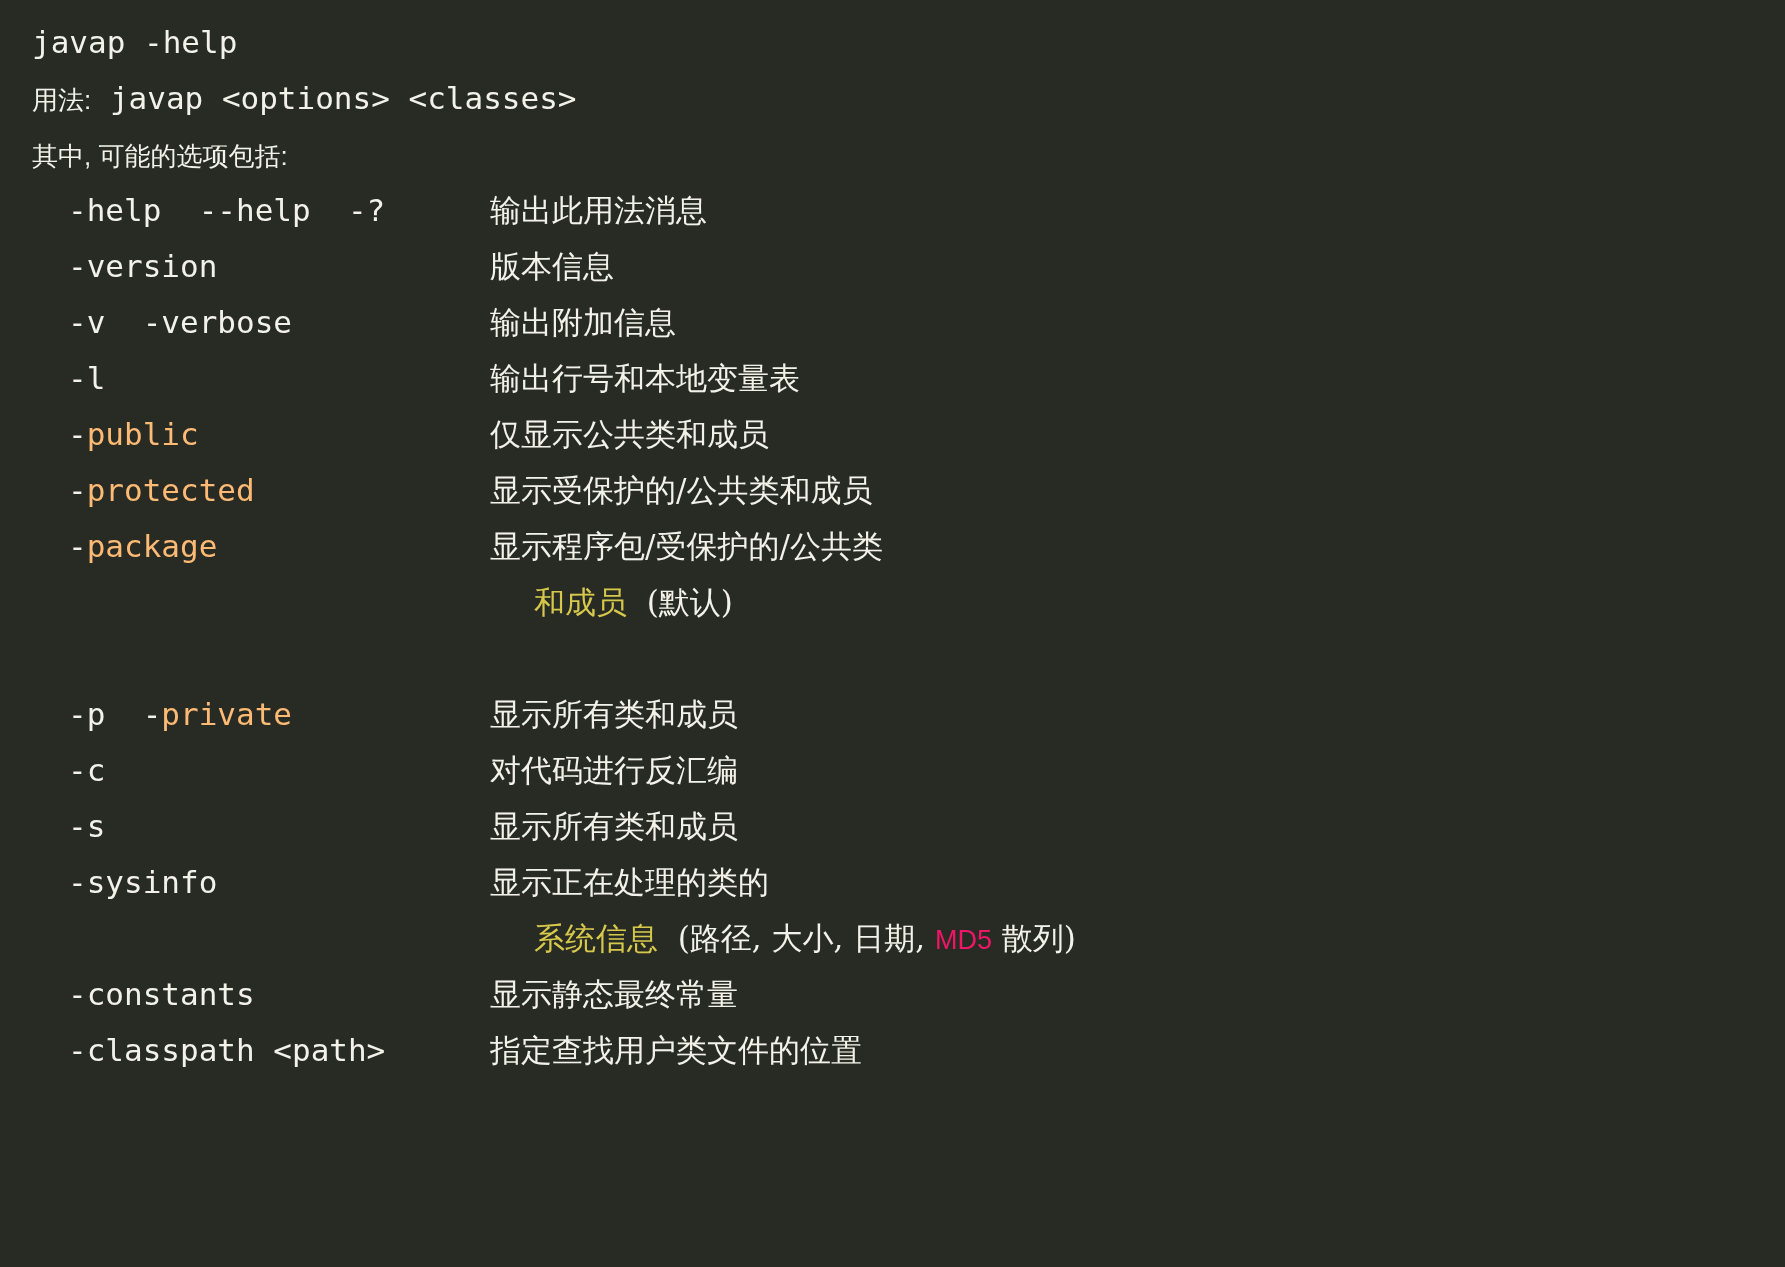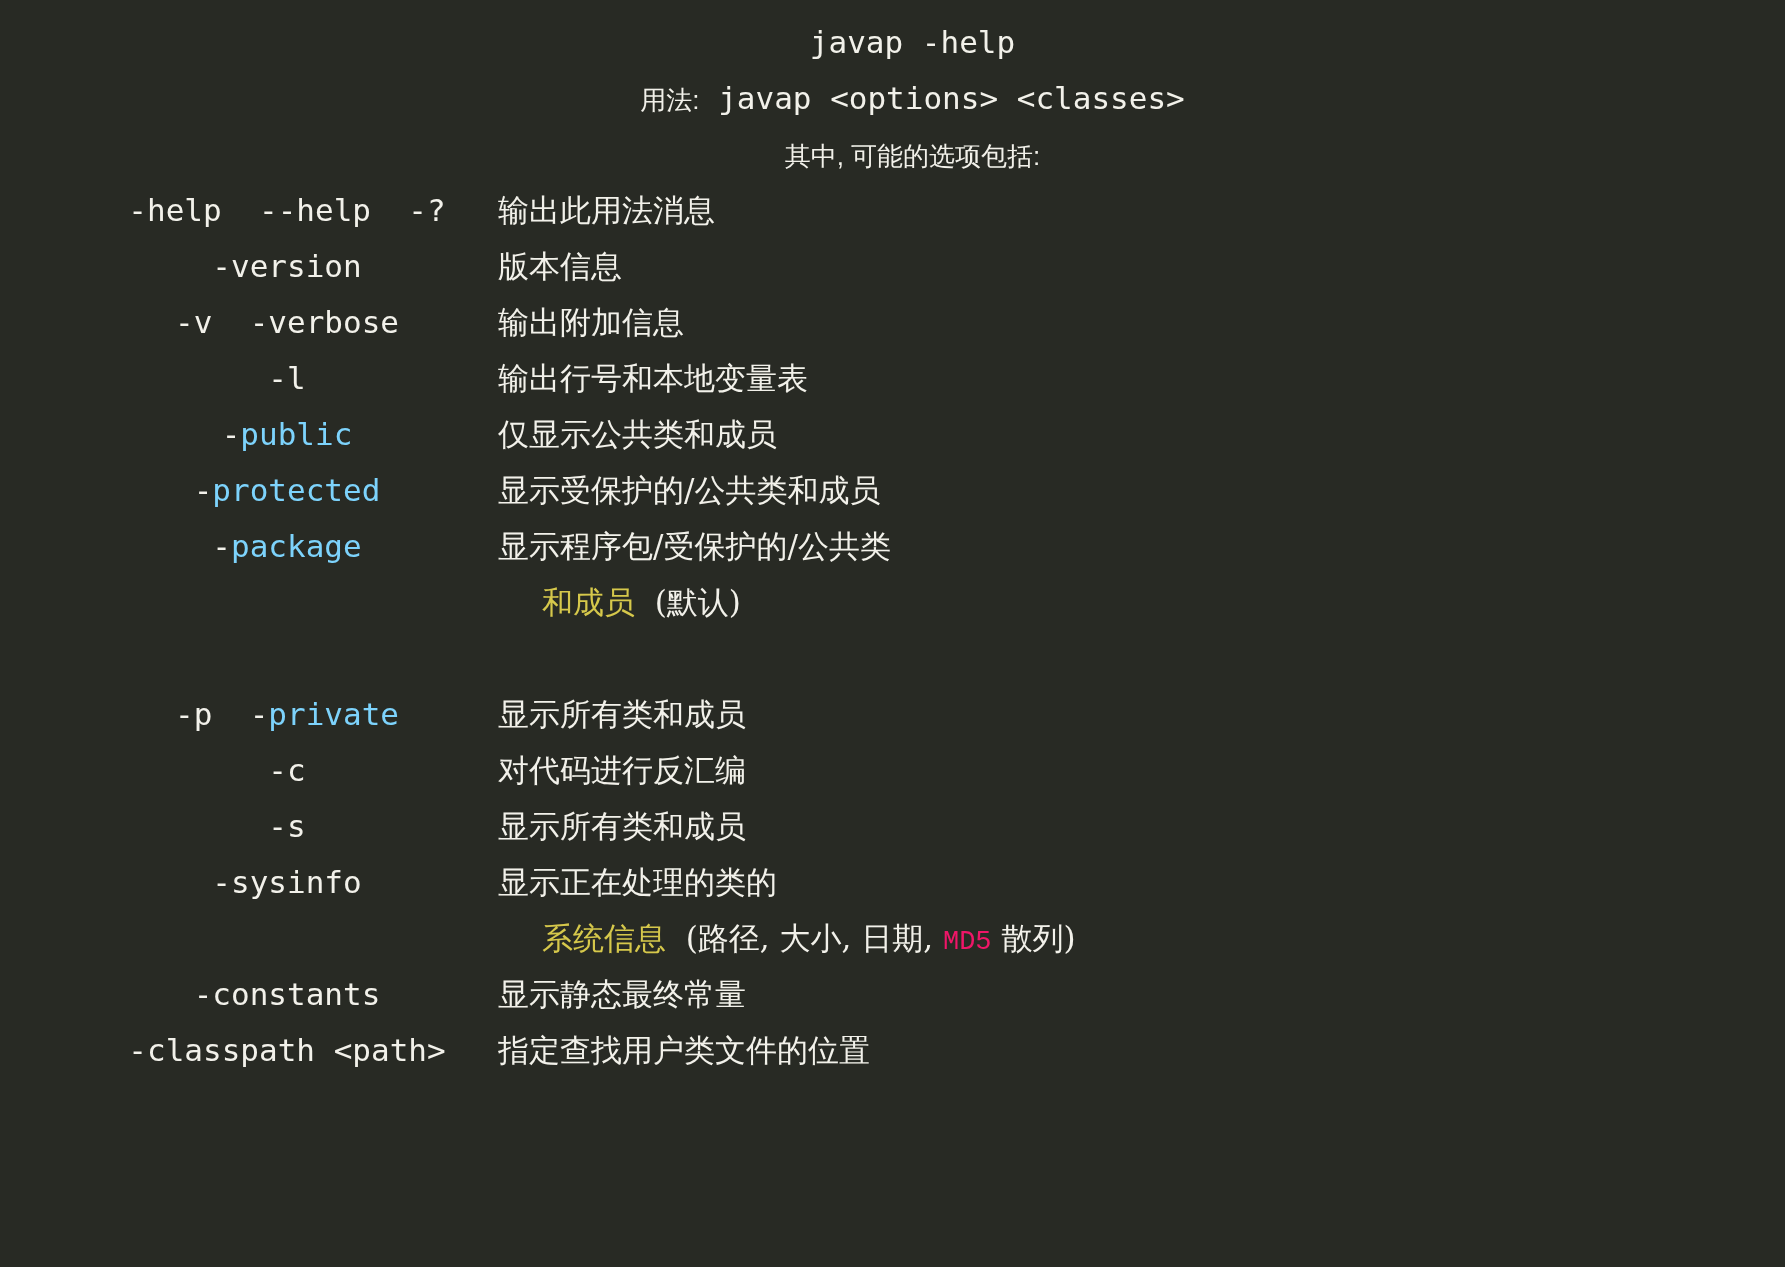--- a/index.html
+++ b/index.html
@@ -13,23 +13,22 @@
     height: 1267px;
     overflow: hidden;
     font-family: "DejaVu Sans Mono", "Liberation Mono", monospace;
   }
 
   .terminal {
     width: 1785px;
     height: 1213px;
     background: #282a24;
     box-sizing: border-box;
-    padding: 14px 0 0 40px;
+    padding: 14px 0 0 32px;
     position: relative;
-    text-align: center;
   }
 
   .line {
     height: 56px;
     line-height: 56px;
     white-space: pre;
     font-size: 31px;
     color: #f2f1ea;
     letter-spacing: 0px;
   }
@@ -67,25 +66,25 @@
 
   .desc {
     font-family: "DejaVu Serif", "Liberation Serif", serif;
     font-size: 31px;
     color: #f2f1ea;
     white-space: pre;
   }
 
   .desc.cont { padding-left: 0; margin-left: 44px; }
 
-  .kw   { color: #7dd3fc; }
+  .kw   { color: #fdba74; }
   .warn { color: #d6c84b; }
   .md5  {
     color: #ef1668;
-    font-family: Liberation Mono, monospace;
+    font-family: Liberation Sans, sans-serif;
     font-size: 27px;
   }
 </style>
 </head>
 <body>
 
 <div class="terminal">
 
   <div class="line hdr"><span>javap -help</span></div>
 

